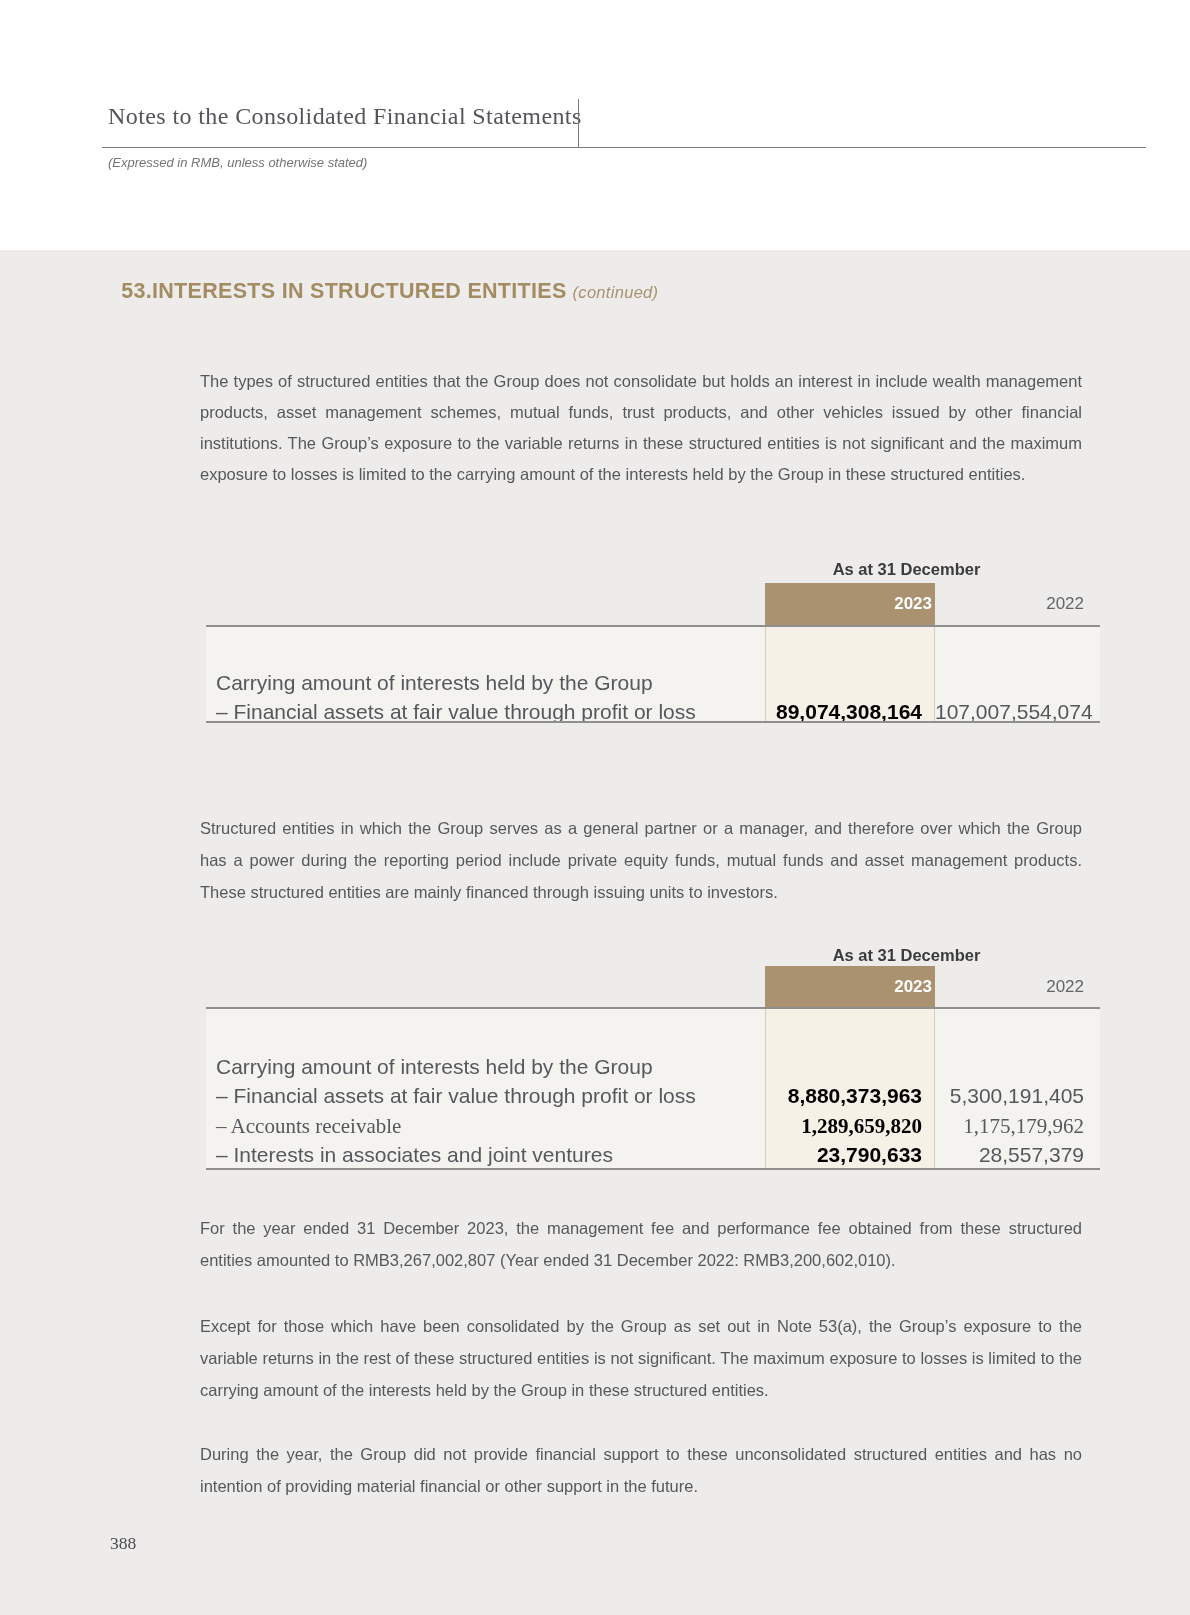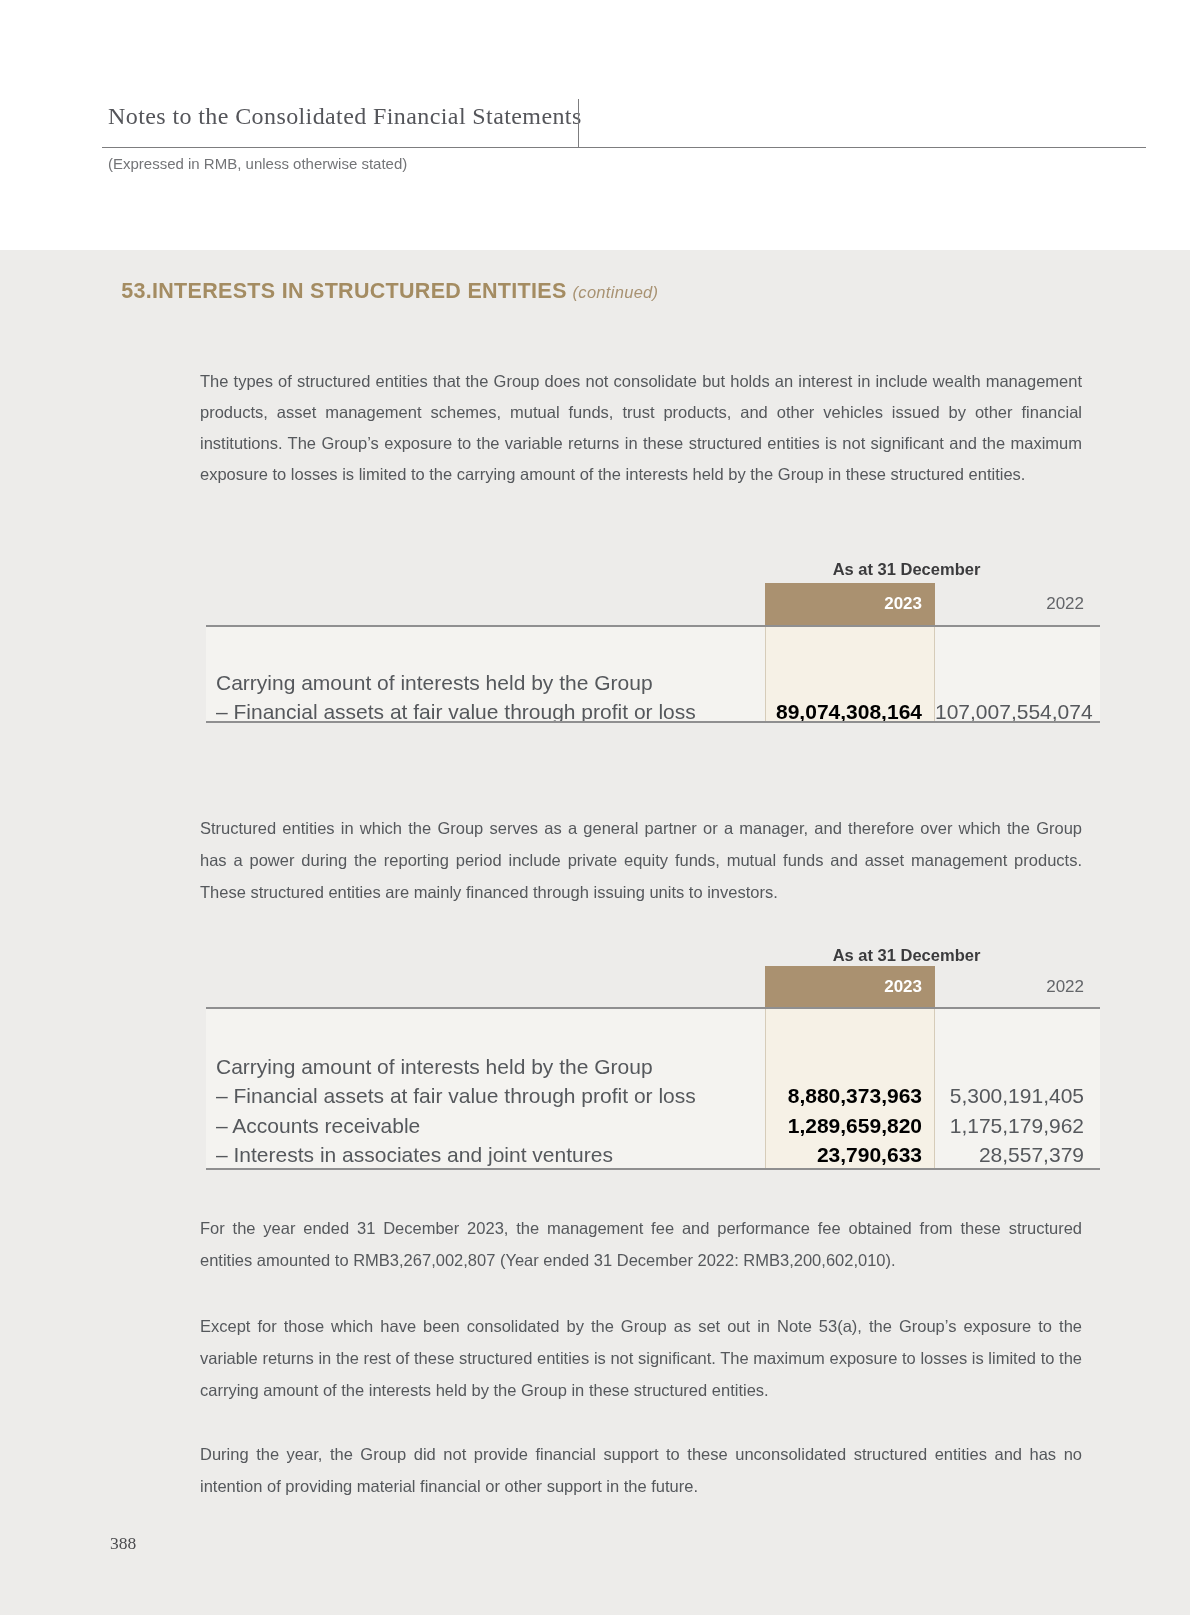--- a/index.html
+++ b/index.html
@@ -14,21 +14,21 @@
   
   .doc-title {
     position:absolute; left:108px; top:103px;
     font-family:"Liberation Serif", serif; font-weight:400;
     font-size:24px; color:#54555a; letter-spacing:0.4px;
   }
   .header-vrule { position:absolute; left:578px; top:99px; width:1px; height:48px; background:#7d7d7f; }
   .header-hrule { position:absolute; left:102px; top:147px; width:1044px; height:1px; background:#7d7d7f; }
   .doc-subtitle {
     position:absolute; left:108px; top:155px;
-    font-size:15px; color:#737477;
+    font-size:13px; font-style:italic; color:#737477;
   }
 
   
   .section-heading {
     position:absolute; left:110px; top:279px;
     font-size:21.5px; font-weight:bold; color:#a48c62; letter-spacing:0.3px;
     white-space:nowrap;
     text-align:right;
   }
   .section-heading .sec-num { display:inline-block; width:42px; }
@@ -60,21 +60,21 @@
   .t1 { top:558px; height:166px; }
   .t2 { top:944px; height:228px; }
 
   .period-label {
     position:absolute; left:559px; top:2px; width:283px;
     text-align:center; font-weight:bold; font-size:16.5px; color:#3b3b3d;
   }
   .tan-box {
     position:absolute; left:559px; width:170px; background:#aa9170;
     display:flex; align-items:center; justify-content:flex-end;
-    padding-right:13px; box-sizing:border-box;
+    padding-right:3px; box-sizing:border-box;
     font-weight:bold; font-size:17px; color:#ffffff;
   }
   .t1 .tan-box { top:25px; height:42px; }
   .t2 .tan-box { top:22px; height:41px; }
   .head-2022 {
     position:absolute; left:729px; width:149px;
     display:flex; align-items:center; justify-content:flex-end;
     font-size:17px; color:#636569;
   }
   .t1 .head-2022 { top:25px; height:42px; }
@@ -97,21 +97,21 @@
 
   .trow { position:absolute; left:0; width:894px; height:22px; font-size:21px; color:#55585c; }
   .trow .rlabel { position:absolute; left:10px; white-space:nowrap; }
   .trow .v2023 { position:absolute; left:559px; width:157px; text-align:right; font-weight:bold; color:#000000; }
   .trow .v2022 { position:absolute; left:729px; width:149px; text-align:right; color:#55585c; }
 
   .t1 .row-group { top:113px; }
   .t1 .row-0     { top:142px; }
   .t2 .row-group { top:111px; }
   .t2 .row-0     { top:140px; }
-  .t2 .row-1     { top:170px; }
+  .t2 .row-1     { top:170px;font-family:Liberation Serif, serif; }
   .t2 .row-2     { top:199px; }
 
   .page-num {
     position:absolute; left:110px; top:1533px;
     font-family:"Liberation Serif", serif; font-size:17.5px; color:#4c4c4f;
   }
 </style>
 </head>
 <body>
 

